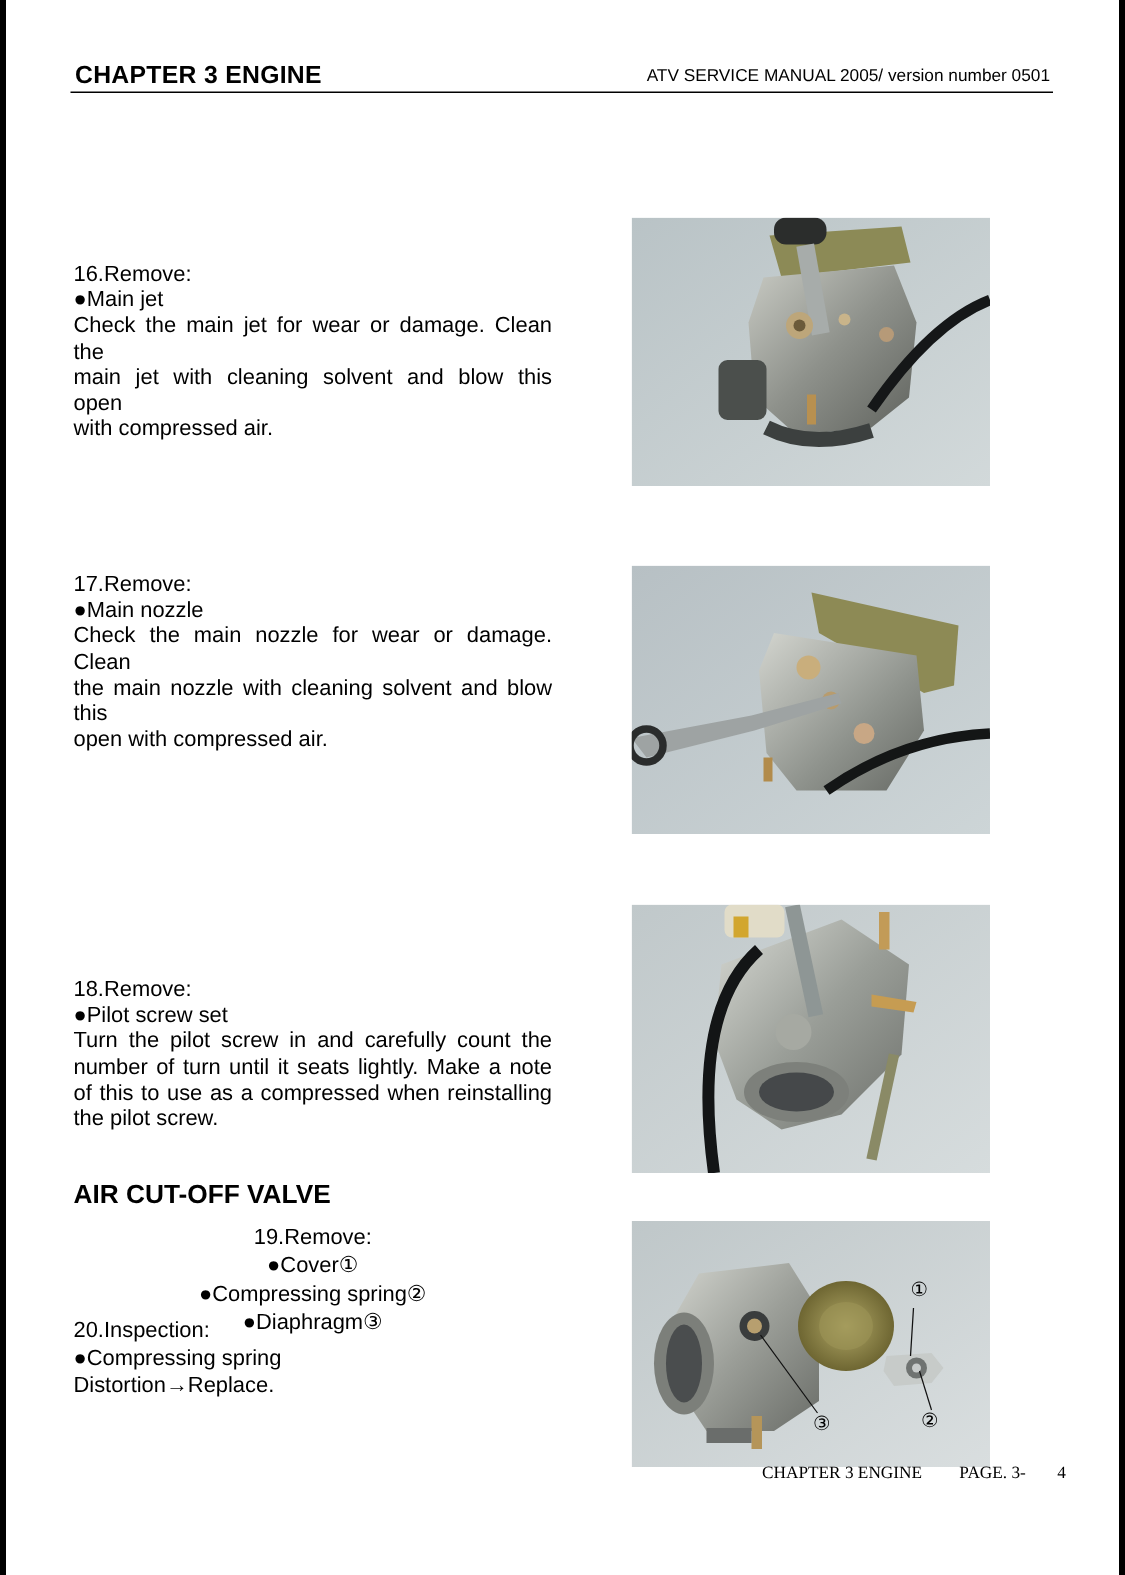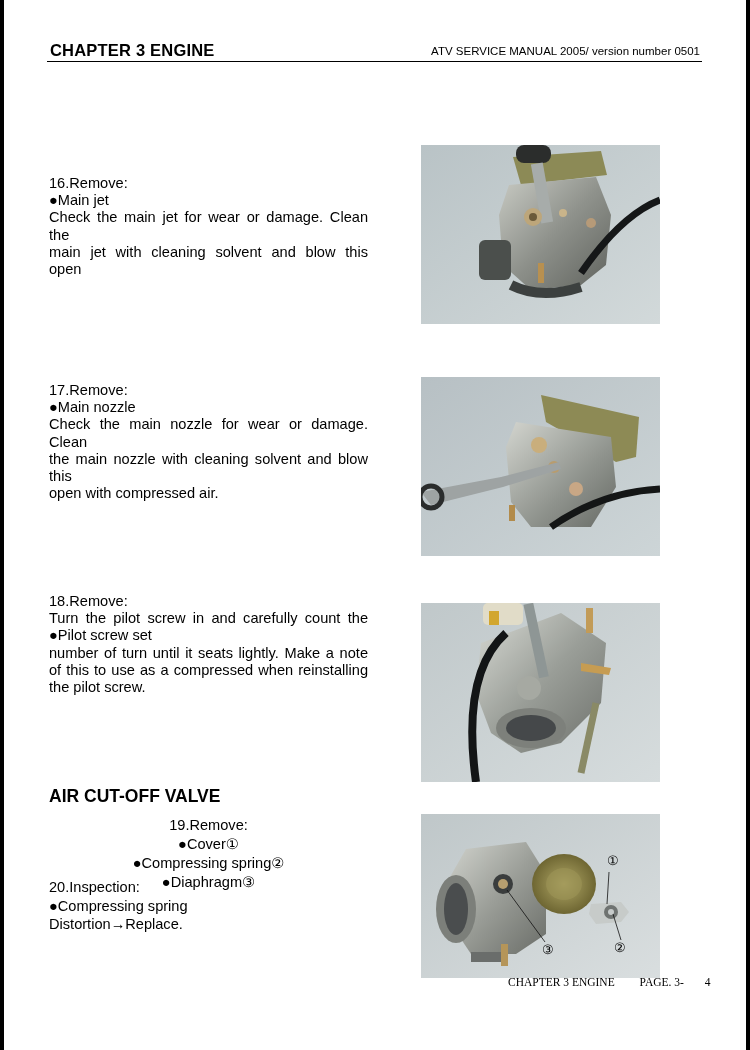--- a/index.html
+++ b/index.html
@@ -41,36 +41,37 @@
   <div class="subtitle"><b>ATV SERVICE MANUAL 2005</b><span>/ version number 0501</span></div>
 </div>
 
 <div class="block" style="top:165px;">
   <div class="line">16.Remove:</div>
   <div class="line">●Main jet</div>
   <div class="line just">Check the main jet for wear or damage. Clean</div>
   <div class="line">the</div>
   <div class="line just">main jet with cleaning solvent and blow this</div>
   <div class="line">open</div>
+  <div class="line">with compressed air.</div>
 </div>
 
 <div class="block" style="top:372px;">
   <div class="line">17.Remove:</div>
   <div class="line">●Main nozzle</div>
   <div class="line just">Check the main nozzle for wear or damage.</div>
   <div class="line">Clean</div>
   <div class="line just">the main nozzle with cleaning solvent and blow</div>
   <div class="line">this</div>
   <div class="line">open with compressed air.</div>
 </div>
 
-<div class="block" style="top:583px;">
+<div class="block" style="top:642px;">
   <div class="line">18.Remove:</div>
+  <div class="line">●Pilot screw set</div>
   <div class="line just">Turn the pilot screw in and carefully count the</div>
-  <div class="line">●Pilot screw set</div>
   <div class="line just">number of turn until it seats lightly. Make a note</div>
   <div class="line just">of this to use as a compressed when reinstalling</div>
   <div class="line">the pilot screw.</div>
 </div>
 
 <div class="section-title">AIR CUT-OFF VALVE</div>
 
 <div class="block" style="top:806px; line-height:19px;text-align:center;">
   <div class="line">19.Remove:</div>
   <div class="line">●Cover①</div>

